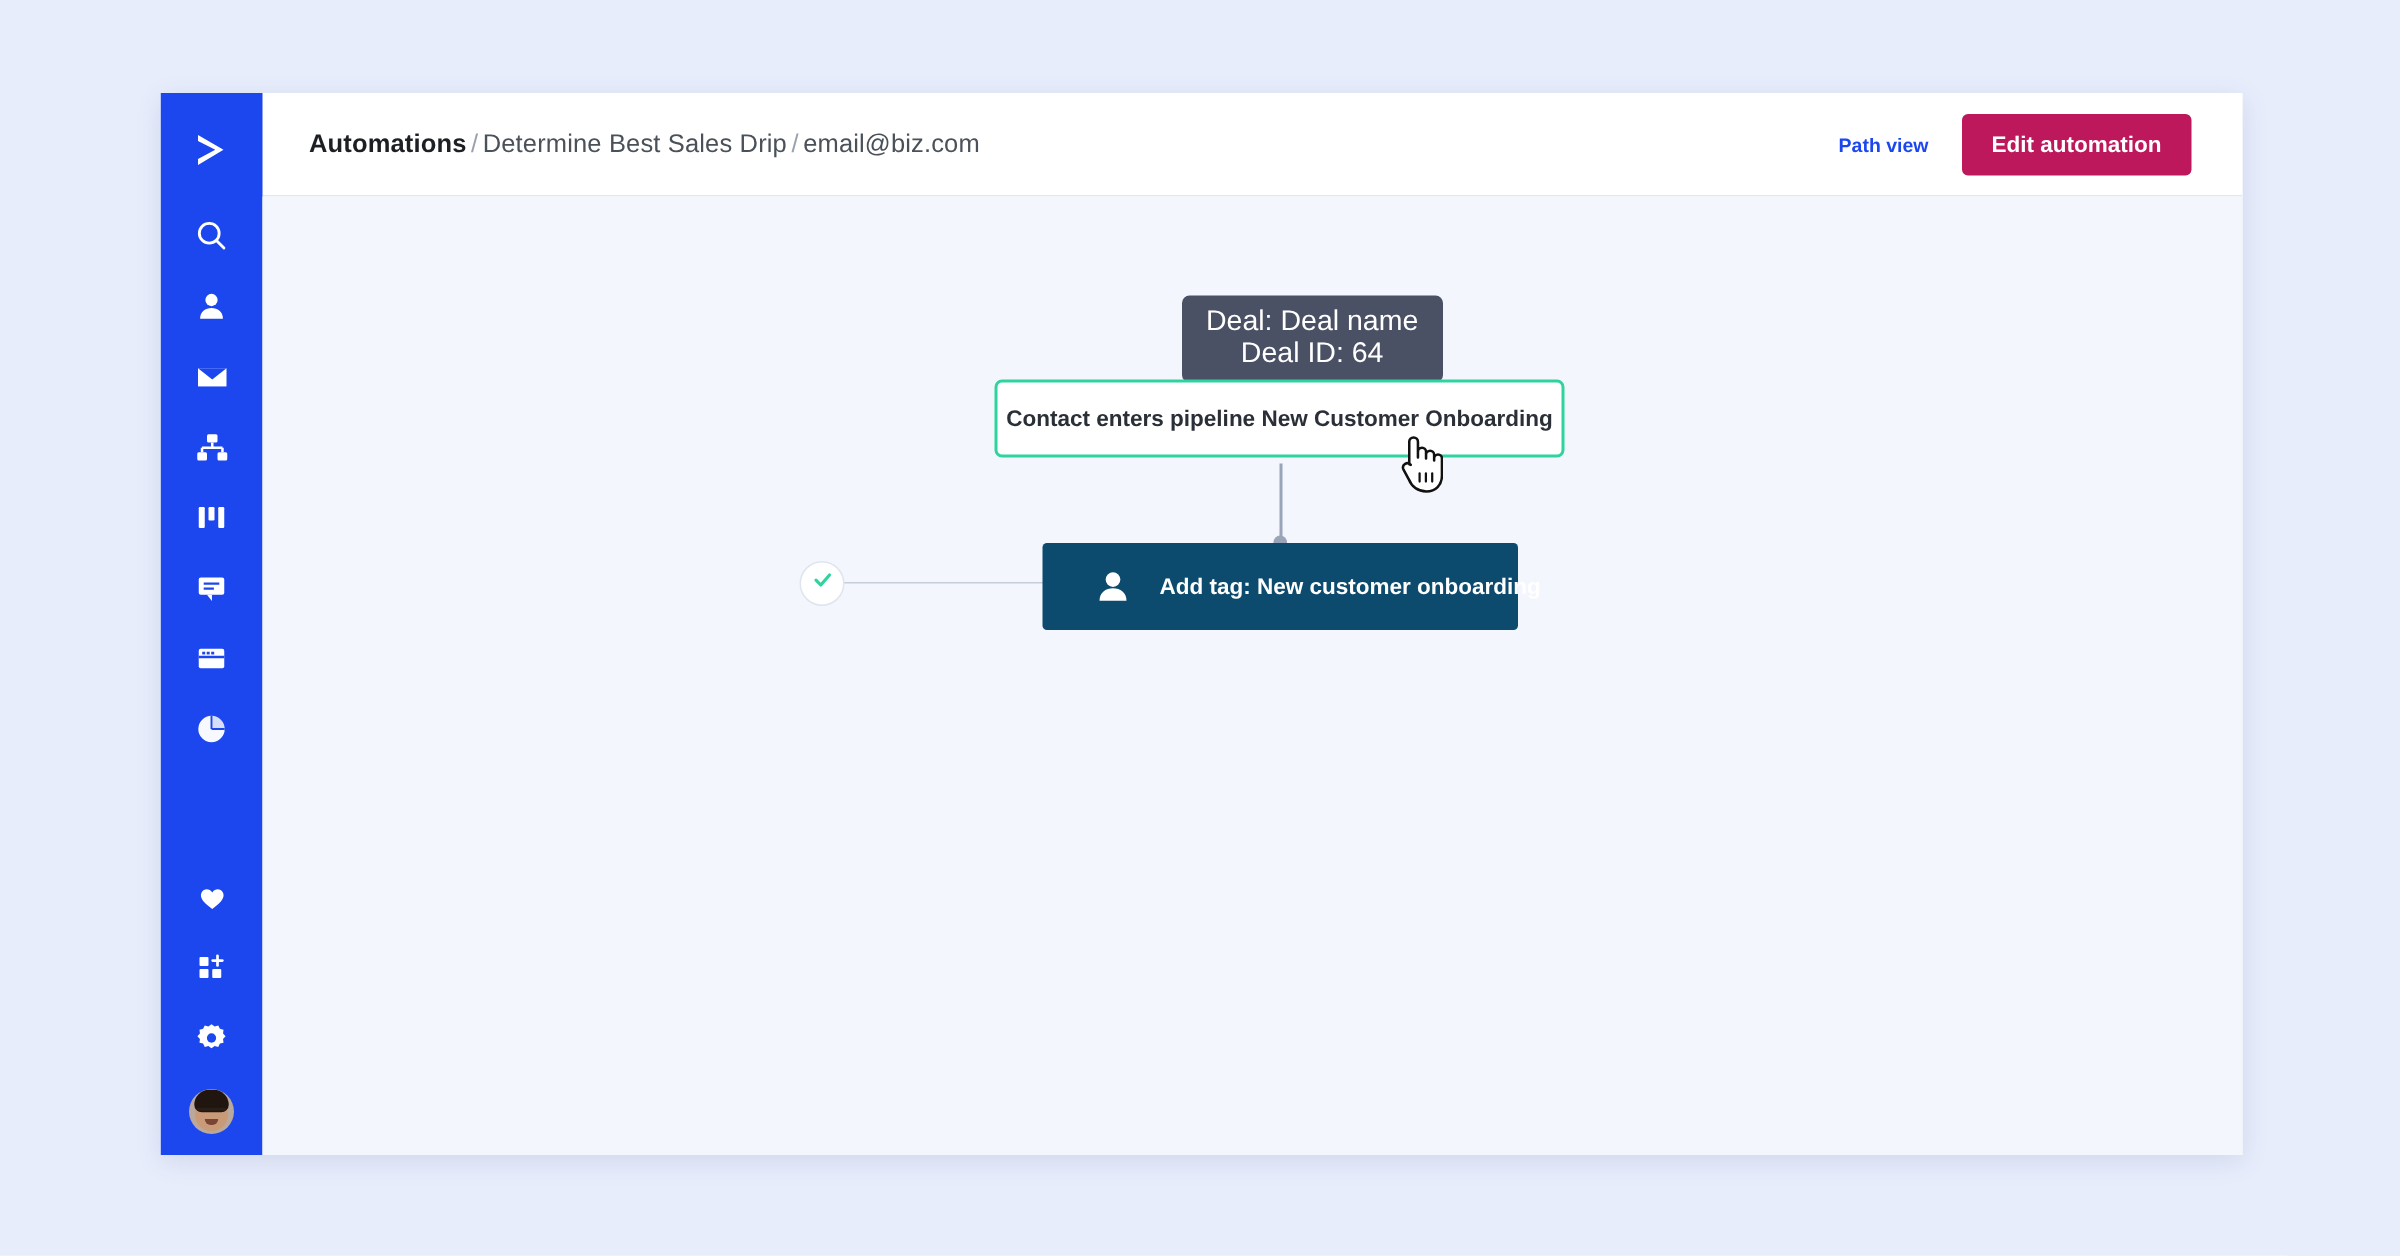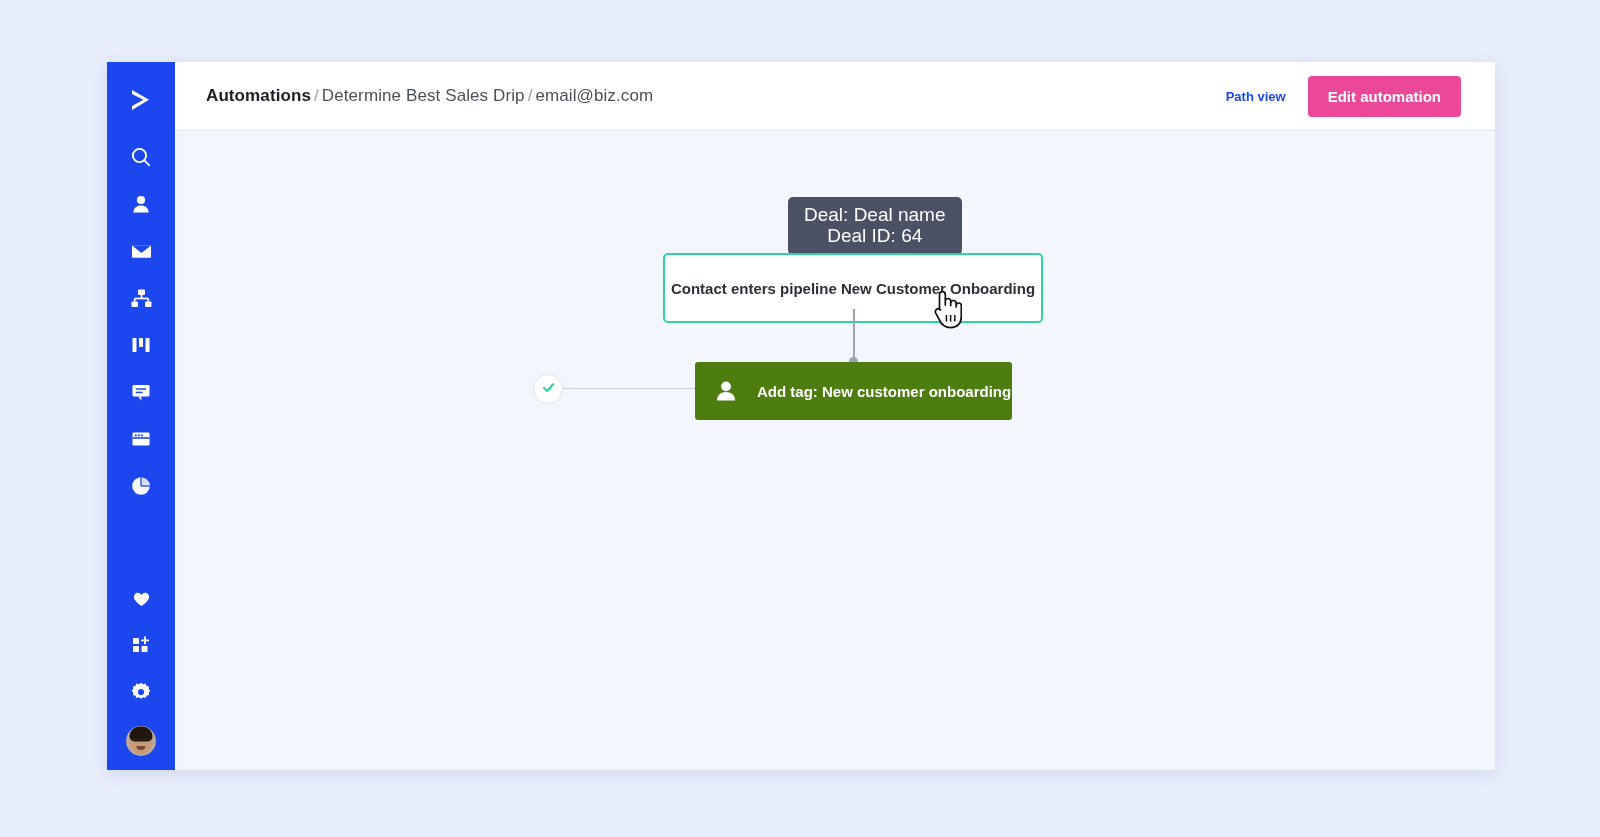--- a/index.html
+++ b/index.html
@@ -140,21 +140,21 @@
     gap: 22px;
   }
   #path-view-link {
     font-size: 13px;
     font-weight: bold;
     color: #1c47ef;
     cursor: pointer;
     white-space: nowrap;
   }
   #edit-automation-btn {
-    background: #ec4899;
+    background: #be185d;
     color: #ffffff;
     font-size: 15px;
     font-weight: bold;
     border: none;
     border-radius: 4px;
     padding: 12px 20px;
     cursor: pointer;
     font-family: "Liberation Sans", sans-serif;
     white-space: nowrap;
   }
@@ -191,21 +191,21 @@
     border-right: 9px solid transparent;
     border-top: 10px solid #4b5165;
   }
 
   
   #trigger-node {
     position: absolute;
     left: 488px;
     top: 122px;
     width: 380px;
-    height: 70px;
+    height: 52px;
     box-sizing: border-box;
     background: #ffffff;
     border: 2px solid #2fd39e;
     border-radius: 5px;
     display: flex;
     align-items: center;
     justify-content: center;
     font-size: 15px;
     font-weight: bold;
     color: #2b3038;
@@ -257,25 +257,25 @@
     cursor: pointer;
   }
 
   
   #action-node {
     position: absolute;
     left: 520px;
     top: 231px;
     width: 317px;
     height: 58px;
-    background: #4d7c0f;
+    background: #0c4a6e;
     border-radius: 3px;
     display: flex;
     align-items: center;
-    padding-left: 18px;
+    padding-left: 34px;
     box-sizing: border-box;
     cursor: pointer;
   }
   #action-node .node-icon {
     flex: 0 0 auto;
     margin-right: 18px;
     display: flex;
     align-items: center;
   }
   #action-node .node-label {

